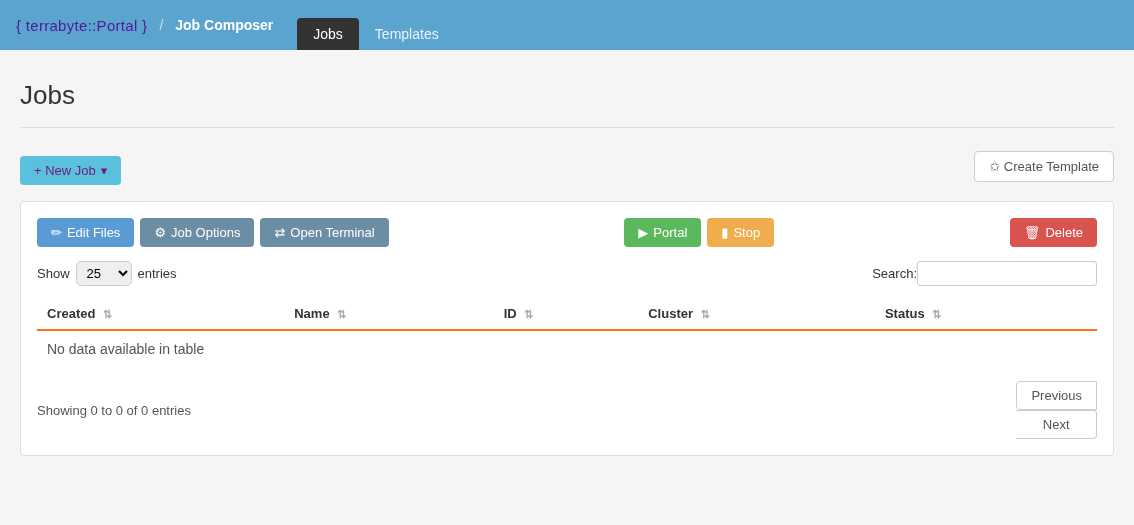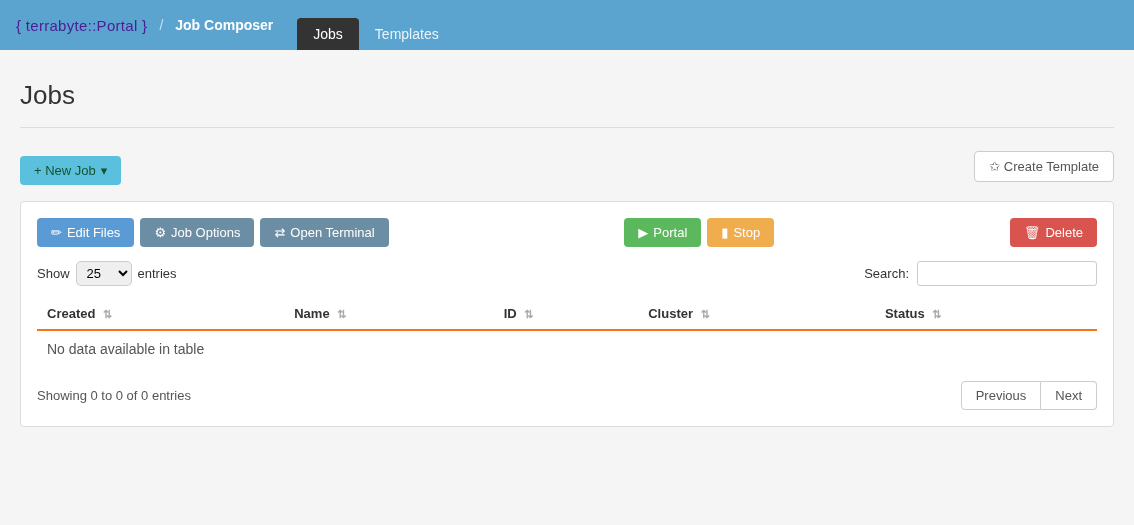--- a/index.html
+++ b/index.html
@@ -78,21 +78,21 @@
       gap: 5px;
       padding: 7px 14px;
       border: none;
       border-radius: 4px;
       cursor: pointer;
       font-size: 13px;
       font-weight: 500;
     }
     .btn-info {
       background: #5bc0de;
-      color: #14532d;
+      color: #701a75;
       margin-top: 8px;
     }
     .btn-default {
       background: #fff;
       color: #555;
       border: 1px solid #ccc;
     }
 
     
     .panel {
@@ -159,21 +159,21 @@
     }
     .show-entries select {
       padding: 3px 6px;
       border: 1px solid #ccc;
       border-radius: 5px;
       font-size: 13px;
     }
     .search-box {
       display: flex;
       align-items: center;
-      gap: 8px;
+      gap: 0;
       font-size: 13px;
     }
     .search-box input {
       padding: 4px 8px;
       border: 1px solid #ccc;
       border-radius: 3px;
       font-size: 13px;
       width: 180px;
     }
 
@@ -217,20 +217,21 @@
       margin-top: 14px;
       gap: 6px;
     }
     .showing-info {
       font-size: 13px;
       color: #555;
     }
     .pagination {
       display: flex;
       gap: 0;
+      flex-direction: column;
     }
     .page-btn {
       padding: 6px 14px;
       border: 1px solid #ccc;
       background: #fff;
       cursor: pointer;
       font-size: 13px;
       color: #555;
     }
     .page-btn:first-child {

